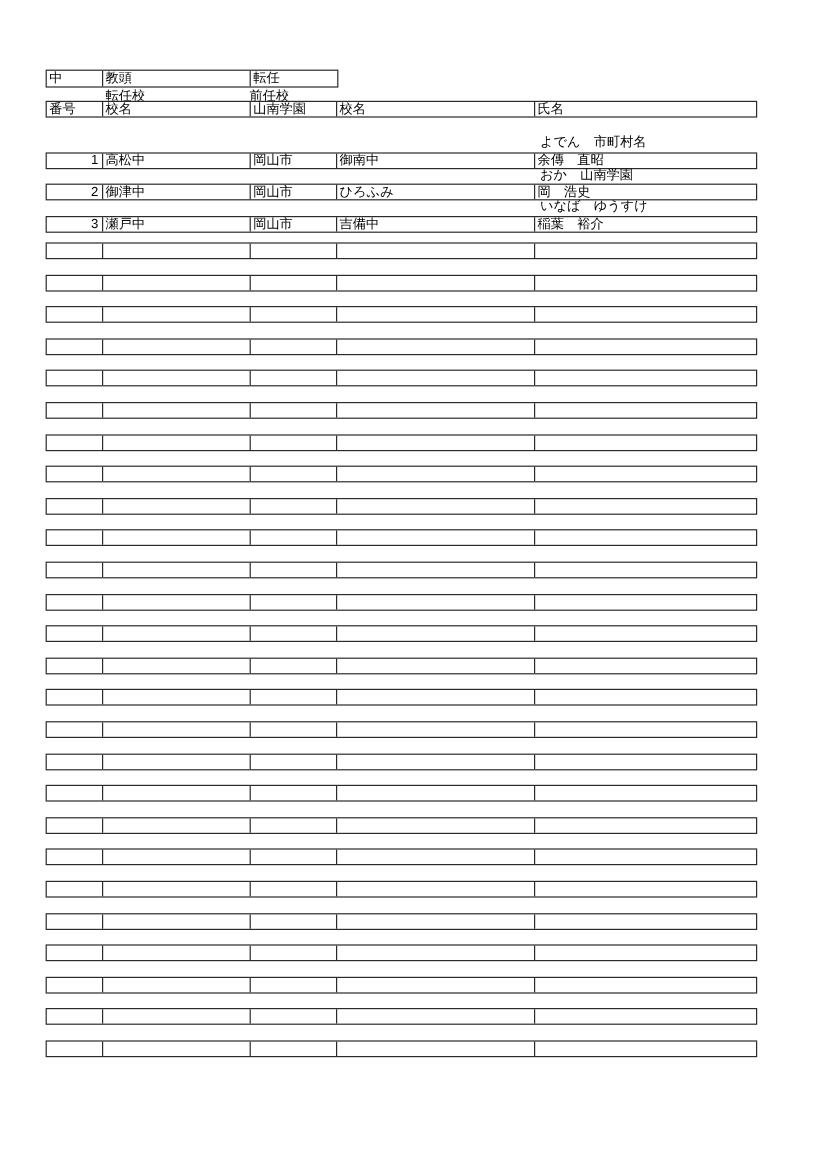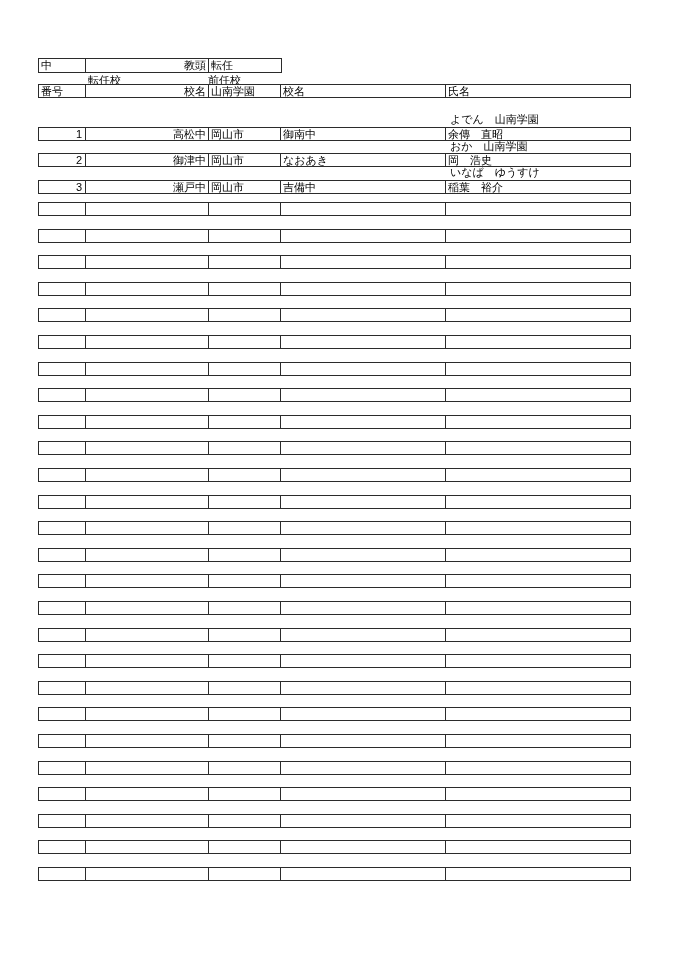--- a/index.html
+++ b/index.html
@@ -23,21 +23,21 @@
   }
   .rowbox.title-row{width:244px;}
   .c{
     box-sizing:border-box;height:100%;
     border-right:1px solid var(--border);
     padding:0 2px;line-height:12px;
     white-space:nowrap;overflow:hidden;
     flex-shrink:0;
   }
   .c.w-no{width:47px;}
-  .c.w-school{width:123px;text-align:right;}
+  .c.w-school{width:123px;}
   .c.w-city{width:72px;}
   .c.w-prev{width:165px;}
   .c.last{border-right:none;flex:1;}
   .c.num{text-align:right;padding-right:3px;}
   .glabel{
     position:absolute;top:74px;height:13px;line-height:13px;
     white-space:nowrap;
     text-align:right;
   }
   .furigana{
@@ -60,35 +60,35 @@
   <div class="glabel" style="left:208px;">前任校</div>
 
   <div class="rowbox" style="top:84px;">
     <div class="c w-no">番号</div>
     <div class="c w-school">校名</div>
     <div class="c w-city">山南学園</div>
     <div class="c w-prev">校名</div>
     <div class="c last">氏名</div>
   </div>
 
-  <div class="furigana" style="top:113px;">よでん　山南学園</div>
+  <div class="furigana" style="top:113px;">よでん　市町村名</div>
   <div class="rowbox" style="top:127px;">
     <div class="c w-no num">1</div>
     <div class="c w-school">高松中</div>
     <div class="c w-city">岡山市</div>
     <div class="c w-prev">御南中</div>
     <div class="c last">余傳　直昭</div>
   </div>
 
   <div class="furigana" style="top:140px;">おか　山南学園</div>
   <div class="rowbox" style="top:153px;">
     <div class="c w-no num">2</div>
     <div class="c w-school">御津中</div>
     <div class="c w-city">岡山市</div>
-    <div class="c w-prev">なおあき</div>
+    <div class="c w-prev">ひろふみ</div>
     <div class="c last">岡　浩史</div>
   </div>
 
   <div class="furigana" style="top:166px;">いなば　ゆうすけ</div>
   <div class="rowbox" style="top:180px;">
     <div class="c w-no num">3</div>
     <div class="c w-school">瀬戸中</div>
     <div class="c w-city">岡山市</div>
     <div class="c w-prev">吉備中</div>
     <div class="c last">稲葉　裕介</div>

